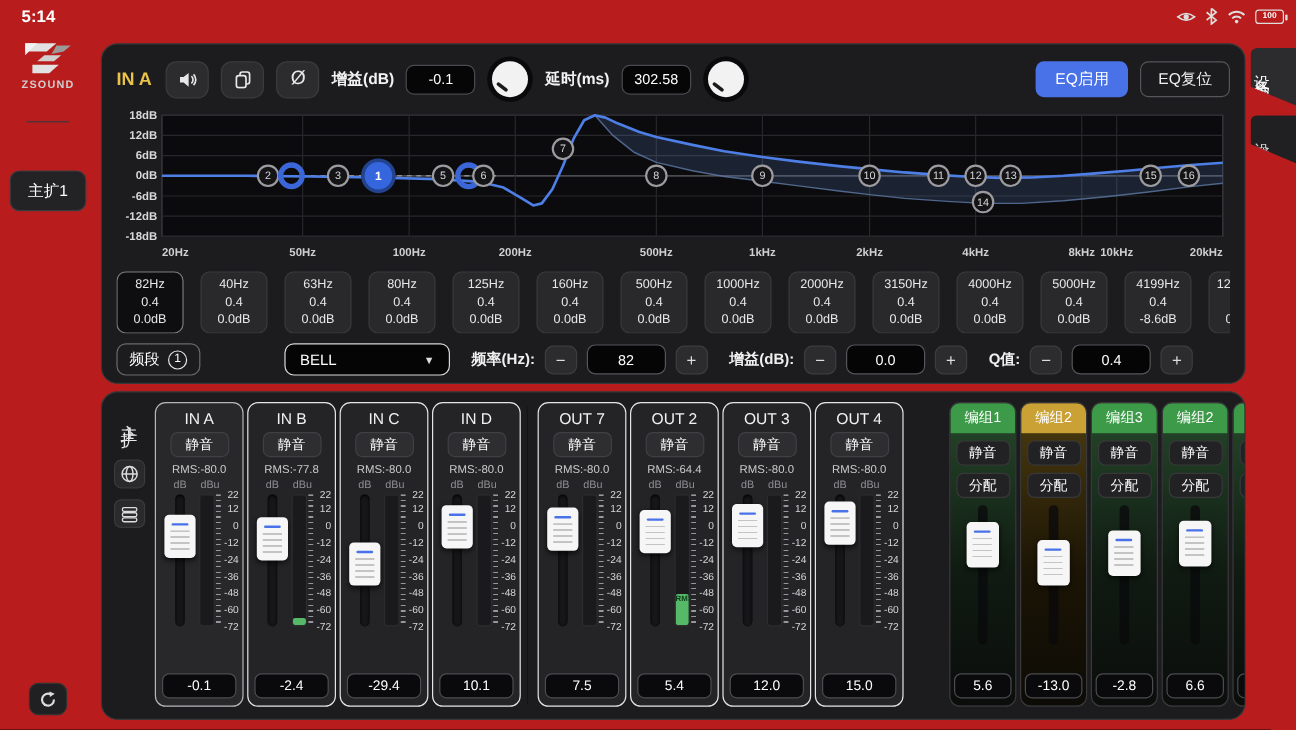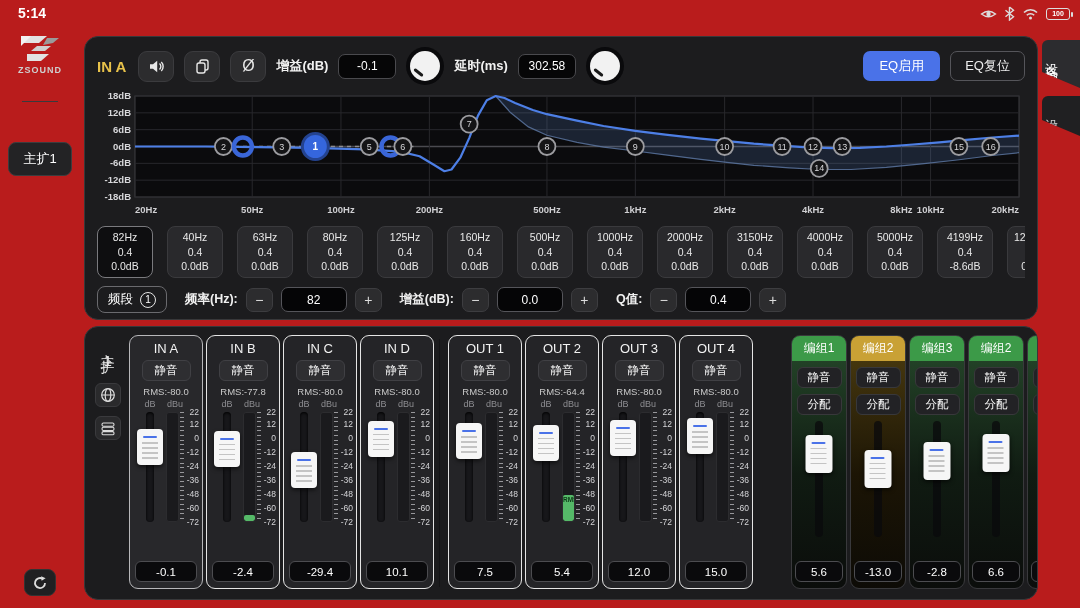--- a/index.html
+++ b/index.html
@@ -408,20 +408,24 @@
             <div>0.4</div>
             <div>0.0dB</div>
           </div>
         </div>
 
       <div class="ctrl-row">
         <button class="band-btn">
           <span>频段</span>
           <span class="circ-num">1</span>
         </button>
+        <div class="type-select">
+          <span>BELL</span>
+          <span style="font-size:9px;color:#ddd;">▼</span>
+        </div>
         <span class="ctrl-label">频率(Hz):</span>
         <button class="step-btn">−</button>
         <div class="num-box">82</div>
         <button class="step-btn">+</button>
         <span class="ctrl-label">增益(dB):</span>
         <button class="step-btn">−</button>
         <div class="num-box">0.0</div>
         <button class="step-btn">+</button>
         <span class="ctrl-label">Q值:</span>
         <button class="step-btn">−</button>
@@ -566,21 +570,21 @@
                 <span style="top: 61.7021%;">-36</span>
                 <span style="top: 74.4681%;">-48</span>
                 <span style="top: 87.234%;">-60</span>
                 <span style="top: 100%;">-72</span>
               </div>
             </div>
             <div class="fader-val">10.1</div>
           </div>
           <div class="io-divider"></div>
           <div class="strip">
-            <div class="strip-title">OUT 1</div>
+            <div class="strip-title">OUT 7</div>
             <button class="mute-btn">静音</button>
             <div class="rms-txt">RMS:-80.0</div>
             <div class="unit-row">
               <span class="unit-db">dB</span>
               <span class="unit-dbu">dBu</span>
             </div>
             <div class="fader-zone">
               <div class="fader-track"></div>
               <div class="fader-handle" style="top: 13.4149px;">
                 <div class="fh-blue"></div>

